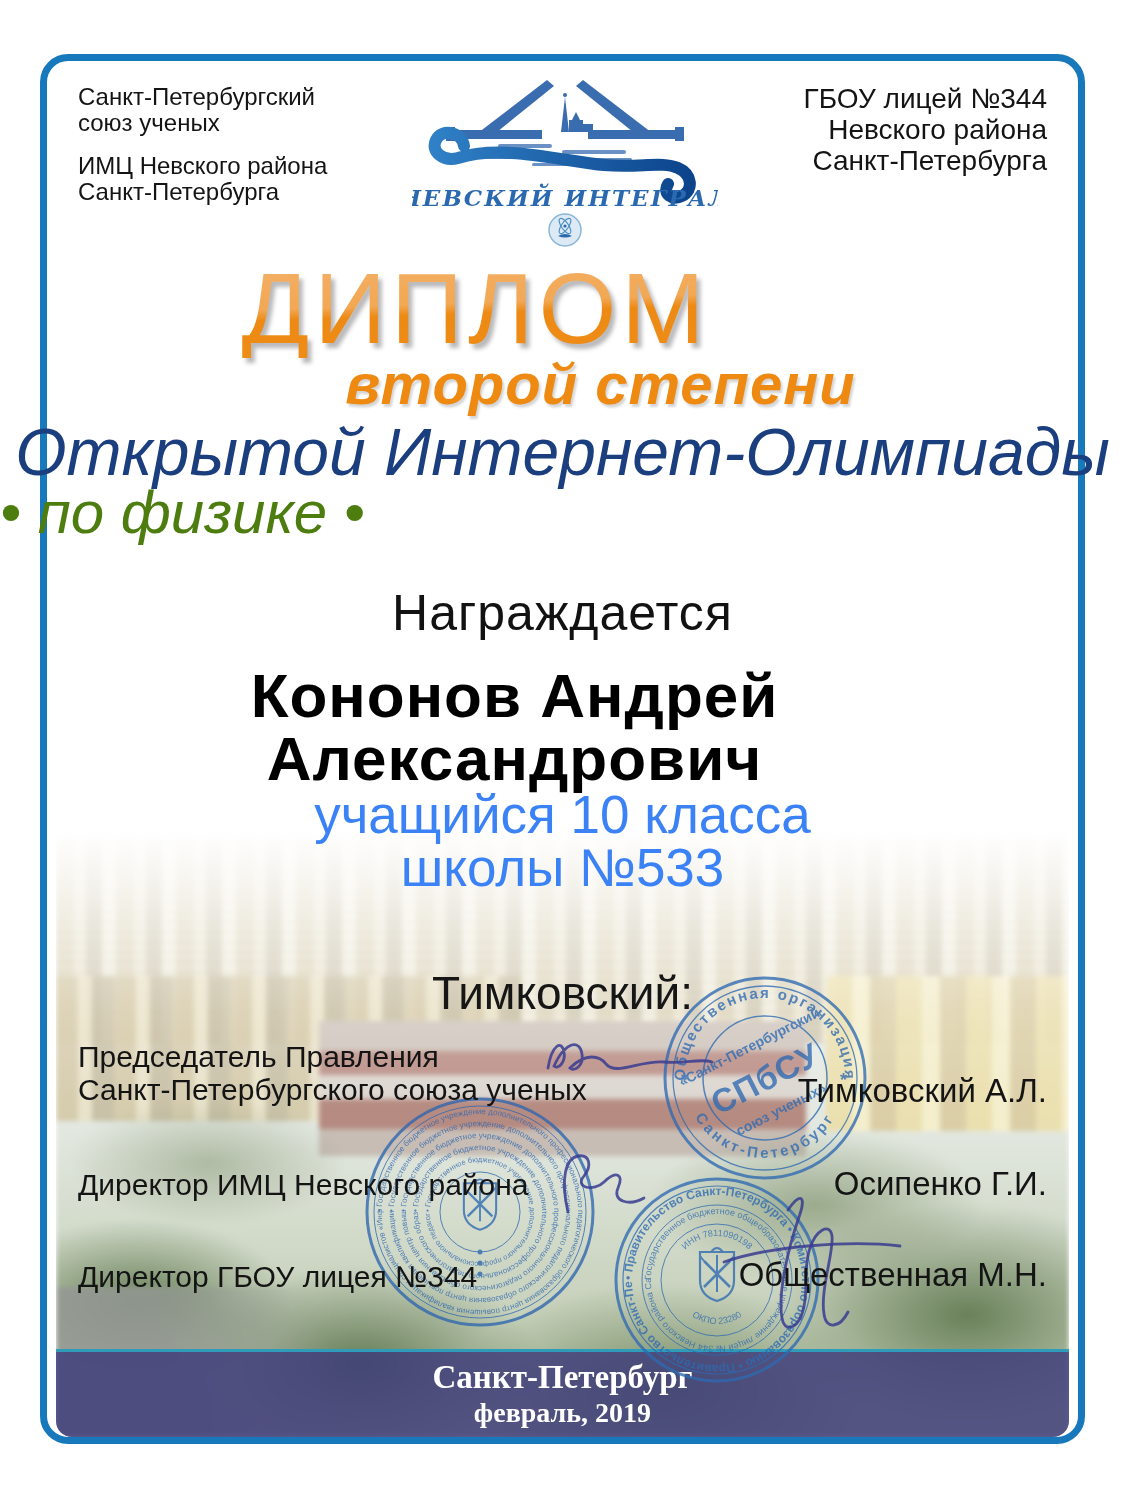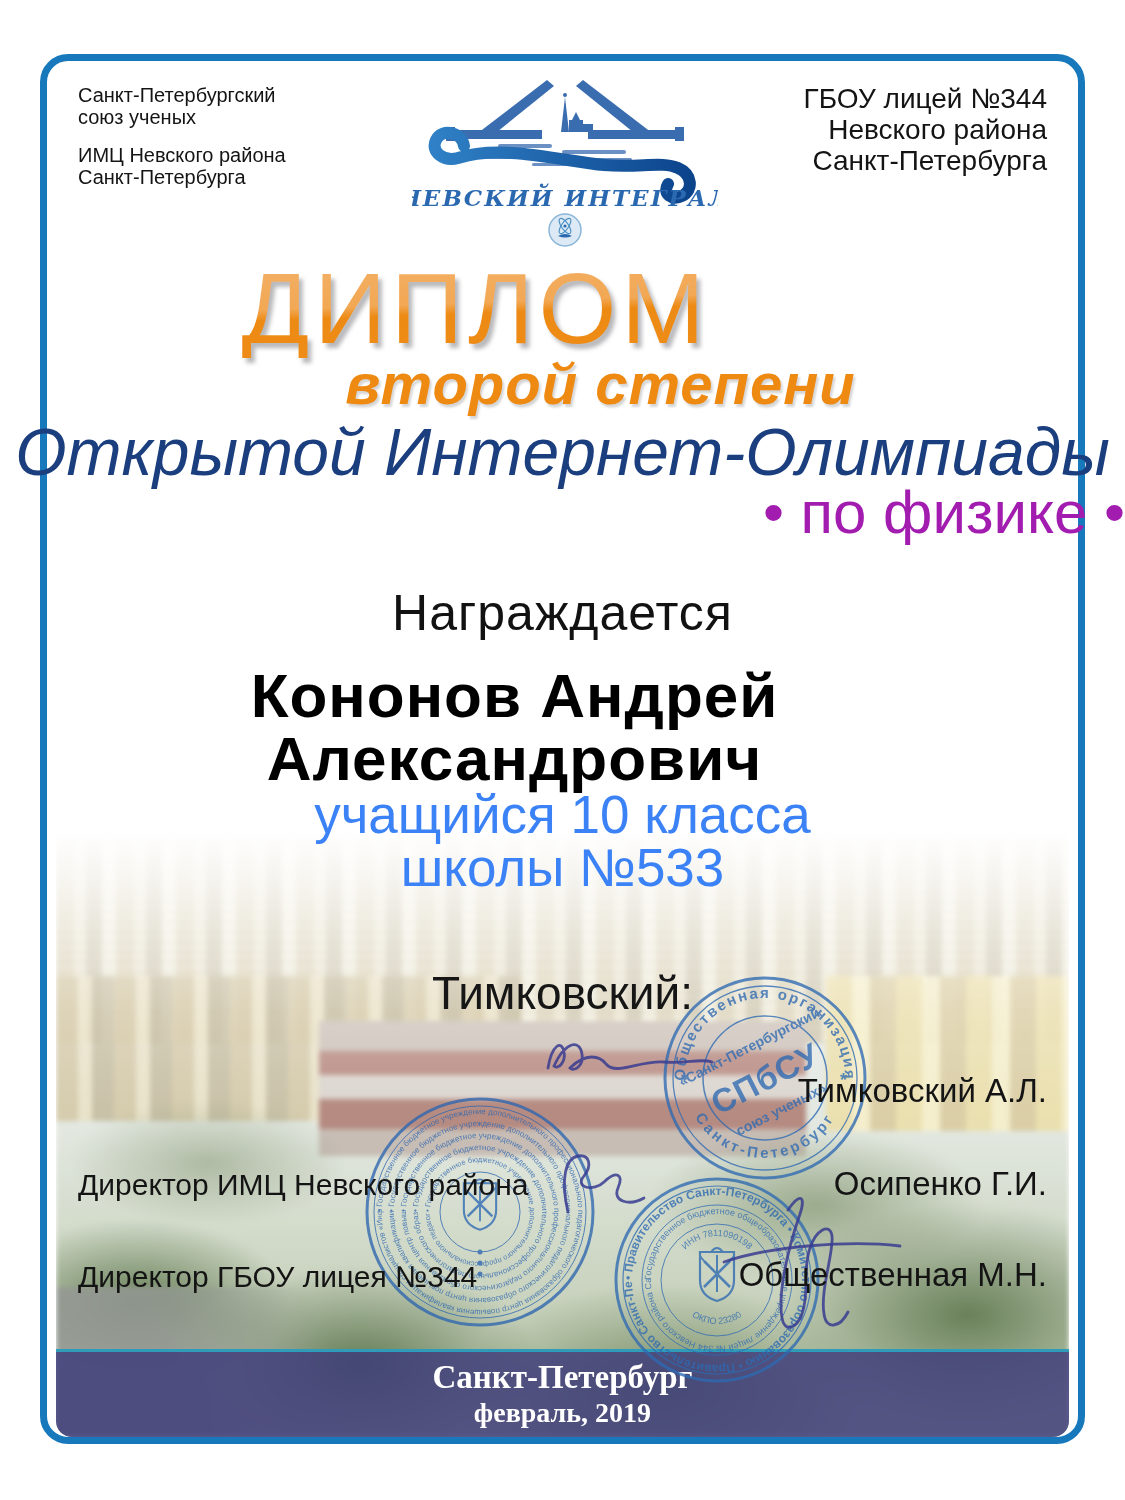--- a/index.html
+++ b/index.html
@@ -1,38 +1,38 @@
 <!DOCTYPE html>
 <html><head>
 <meta charset="utf-8">
 <style>
   html,body{margin:0;padding:0;background:#ffffff;}
   .page{position:relative;width:1125px;height:1500px;background:#ffffff;overflow:hidden;
         font-family:"Liberation Sans",sans-serif;color:#141414;}
   .frame{position:absolute;left:40px;top:54px;width:1031px;height:1376px;
          border:7px solid #1779bb;border-radius:28px;z-index:0;}
   
-  .hdr-left{position:absolute;left:78px;top:84px;font-size:20px;line-height:1.1;z-index:3;}
+  .hdr-left{position:absolute;left:78px;top:84px;font-size:24px;line-height:1.1;z-index:3;}
   .hdr-left .blk-gap{height:16px;}
   .hdr-right{position:absolute;right:78px;top:84px;font-size:28px;line-height:1.1;text-align:right;z-index:3;}
   
   .logo{position:absolute;left:412px;top:58px;width:306px;height:225px;z-index:3;}
   
   .t-diplom{position:absolute;left:0;width:951px;top:258px;text-align:center;z-index:3;
     font-size:100px;line-height:1;font-weight:normal;letter-spacing:5px;
     background:linear-gradient(178deg,#f4b26b 0%,#f2a854 46%,#ed8a14 54%,#ee8d18 100%);
     -webkit-background-clip:text;background-clip:text;color:transparent;
     filter:drop-shadow(4px 5px 2px rgba(125,125,132,.55));}
   .t-degree{position:absolute;left:0;width:1125px;top:350px;text-align:center;z-index:3;
     font-size:58px;font-weight:bold;font-style:italic;color:#ee8912;letter-spacing:1px;
     filter:drop-shadow(2px 3px 1px rgba(150,150,150,.4));padding-left:38px;}
   .t-olymp{position:absolute;left:0;width:1125px;top:414px;text-align:center;z-index:3;
     font-size:66px;font-style:italic;color:#1b3e7e;}
-  .t-subject{position:absolute;left:0;width:1125px;top:478px;text-align:right;z-index:3;
-    font-size:60px;color:#a21caf;}
+  .t-subject{position:absolute;left:0;width:1125px;top:478px;text-align:left;z-index:3;
+    font-size:60px;font-style:italic;color:#4d7c0f;}
   .t-awarded{position:absolute;left:0;width:1125px;top:584px;text-align:center;z-index:3;
     font-size:50px;color:#121212;letter-spacing:1px;}
   .t-name{position:absolute;left:0;width:1029px;top:664px;text-align:center;z-index:3;
     font-size:62px;font-weight:bold;color:#000;line-height:1.02;letter-spacing:1px;}
   .t-detail{position:absolute;left:0;width:1125px;top:788px;text-align:center;z-index:3;
     font-size:53px;color:#3b82f6;line-height:1.0;}
   .t-orgkom{position:absolute;left:0;width:1125px;top:966px;text-align:center;z-index:3;
     font-size:46px;color:#161616;}
   
   .role{font-size:30px;line-height:1.1;color:#141414;z-index:3;position:absolute;}
@@ -240,20 +240,24 @@
     <div>Кононов Андрей</div>
     <div>Александрович</div>
   </div>
   <div class="t-detail">
     <div>учащийся 10 класса</div>
     <div>школы №533</div>
   </div>
 
   <div class="t-orgkom">Тимковский:</div>
 
+  <div class="role role-1">
+    <div>Председатель Правления</div>
+    <div>Санкт-Петербургского союза ученых</div>
+  </div>
   <div class="cname name-1">Тимковский А.Л.</div>
 
   <div class="role role-2">
     <div>Директор ИМЦ Невского района</div>
   </div>
   <div class="cname name-2">Осипенко Г.И.</div>
 
   <div class="role role-3">
     <div>Директор ГБОУ лицея №344</div>
   </div>

